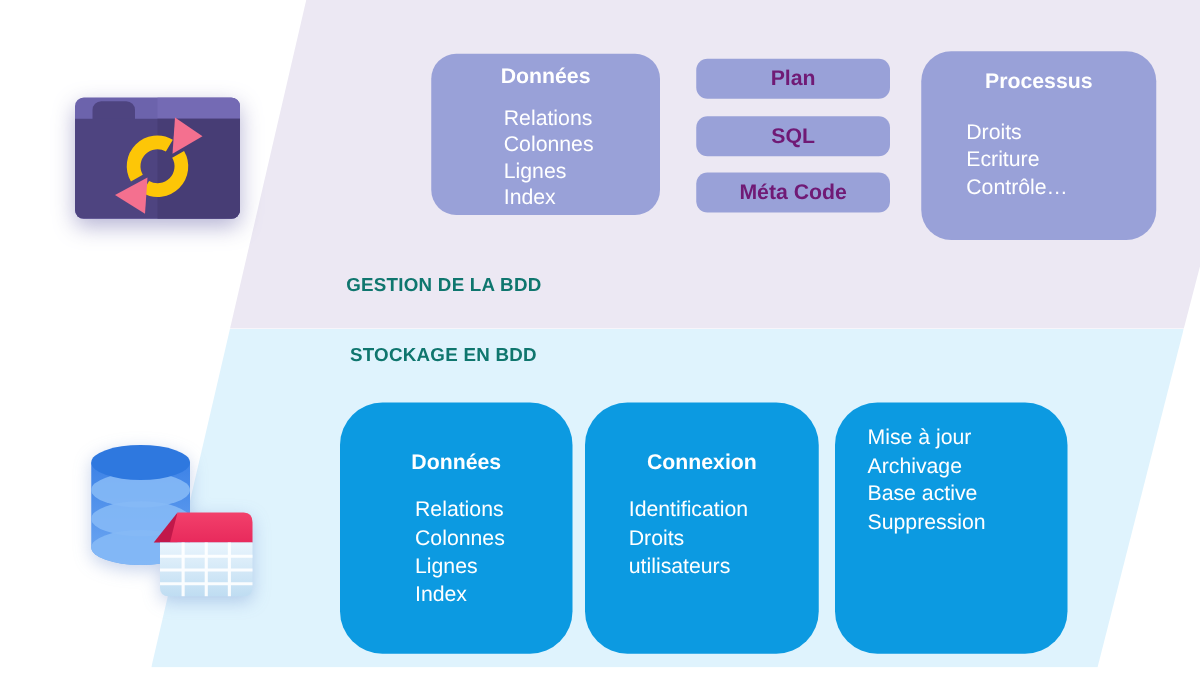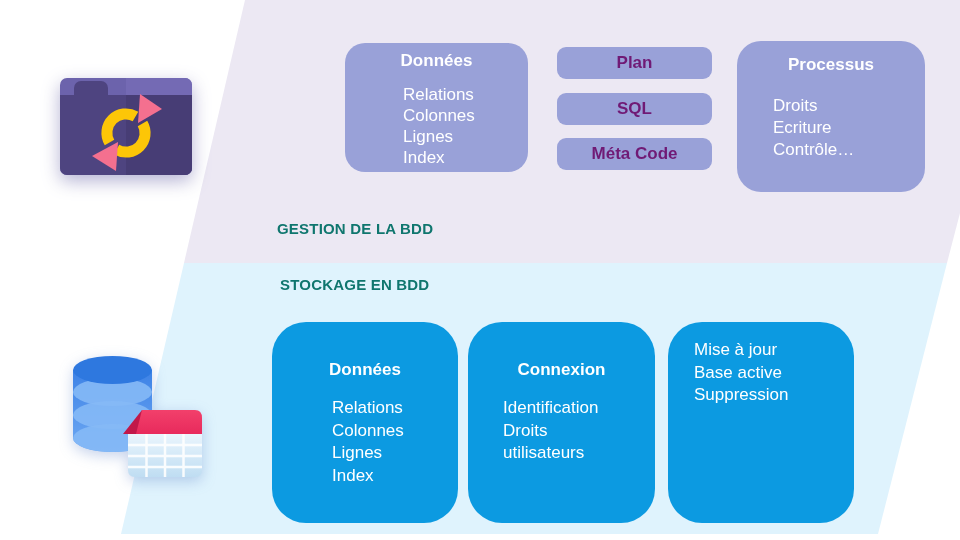--- a/index.html
+++ b/index.html
@@ -153,18 +153,19 @@
     <div class="card-items">
       <div>Identification</div>
       <div>Droits</div>
       <div>utilisateurs</div>
     </div>
   </div>
 
   <div class="bcard" id="bb3">
     <div class="card-items">
       <div>Mise à jour</div>
+      <div>Archivage</div>
       <div>Base active</div>
       <div>Suppression</div>
     </div>
   </div>
 
 </div>
 
 </body></html>

